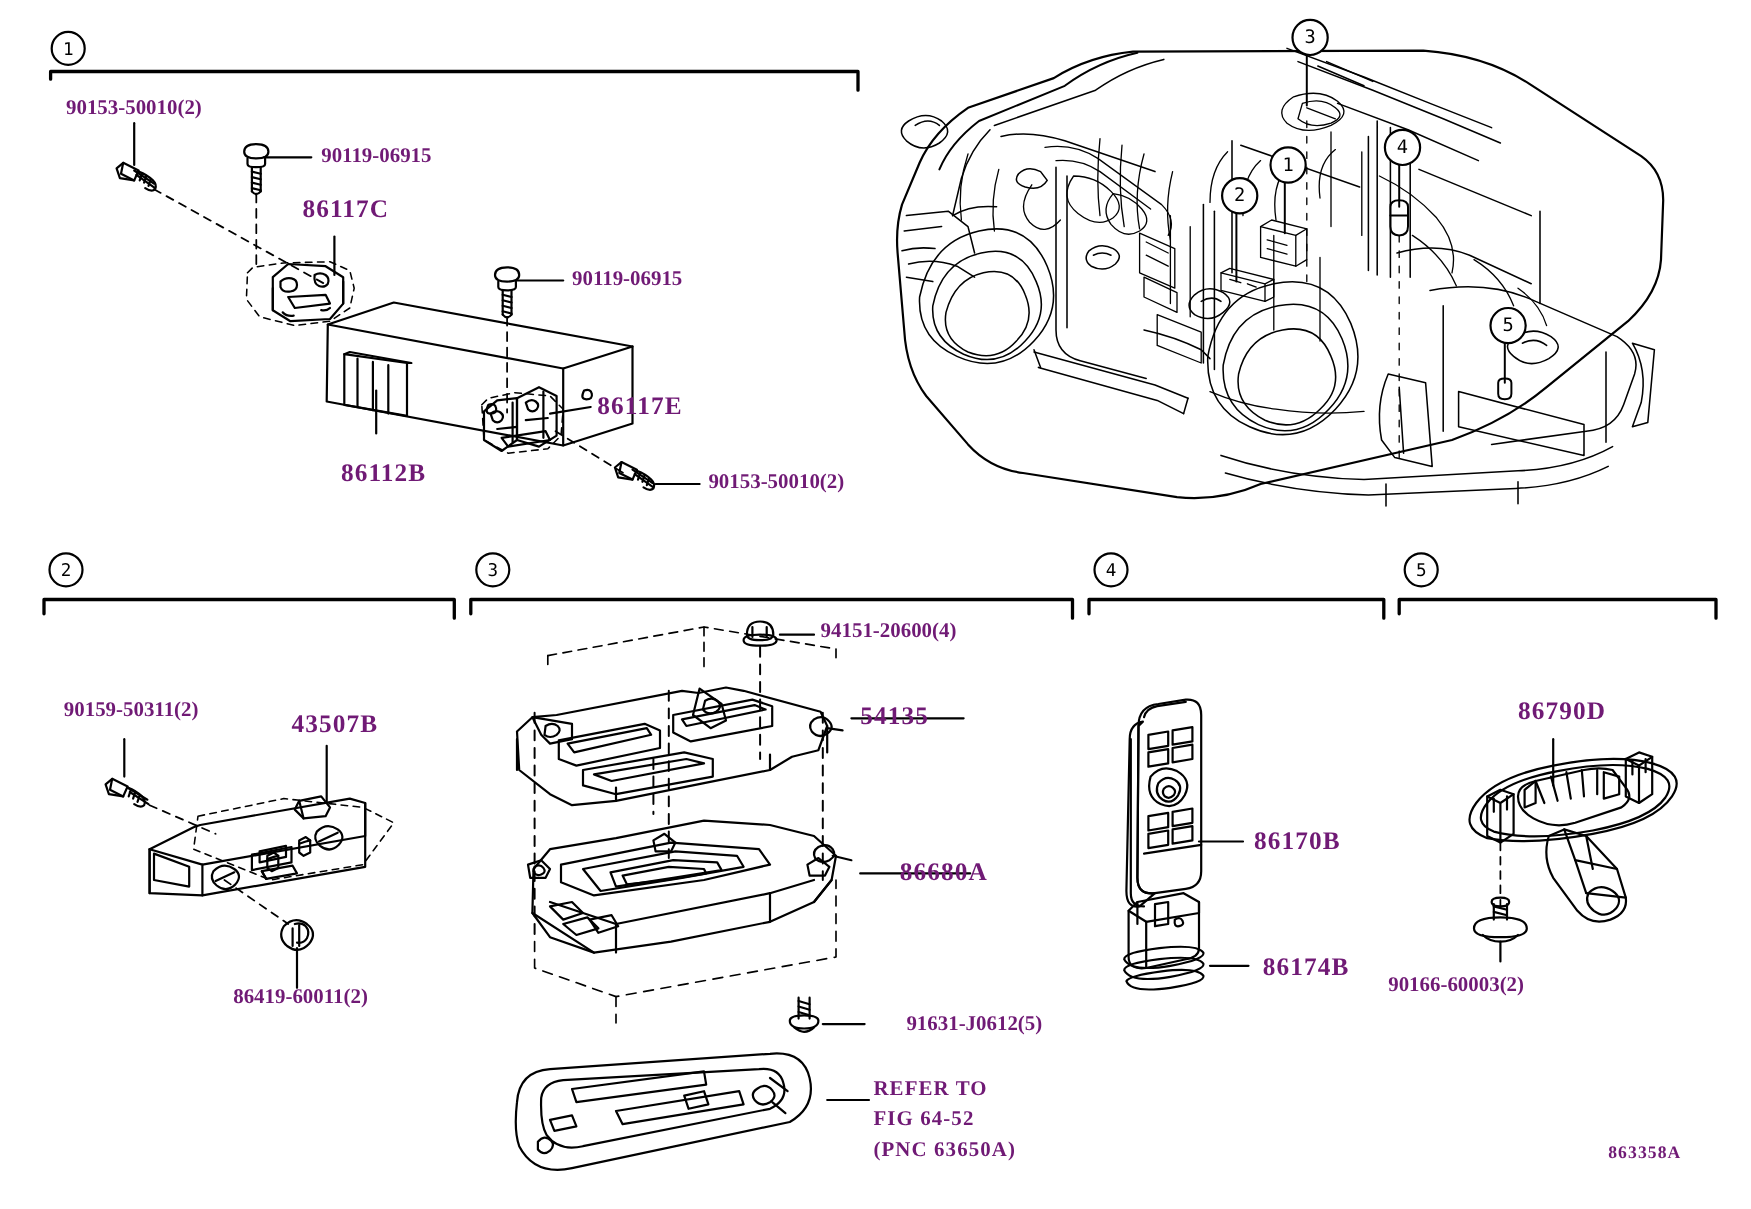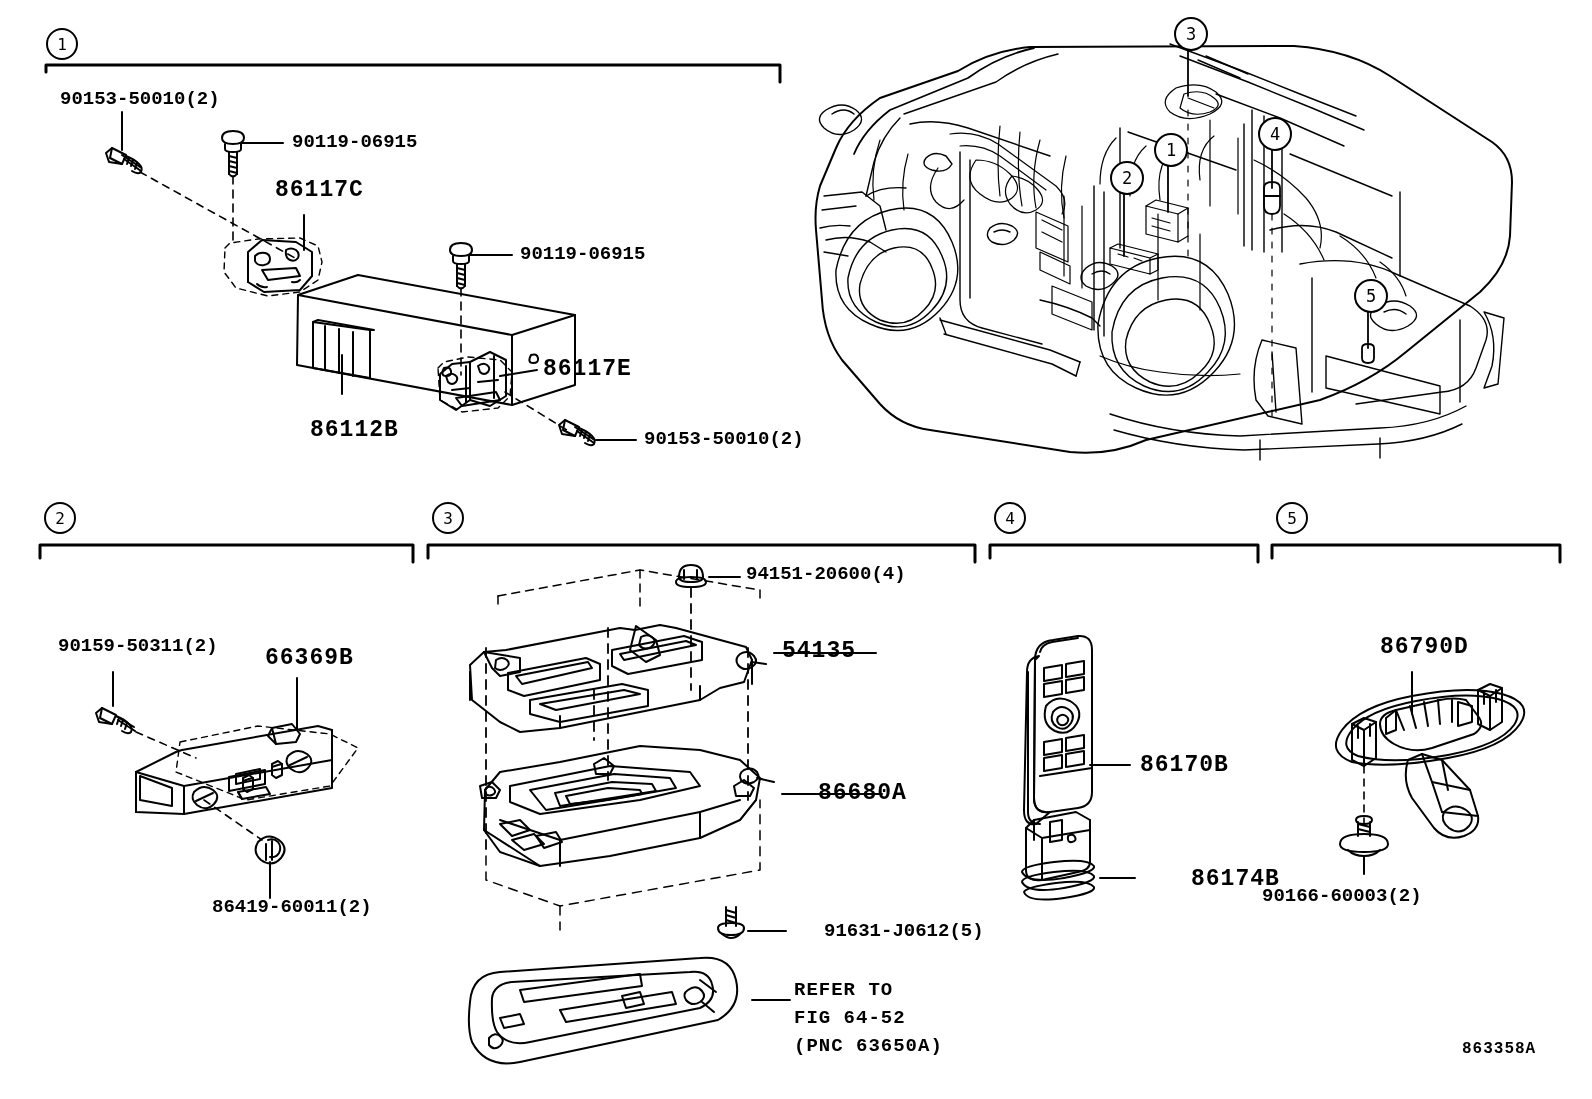--- a/index.html
+++ b/index.html
@@ -1,21 +1,21 @@
 <!DOCTYPE html>
 <html><head>
 <meta charset="utf-8">
 <style>
   html,body{margin:0;padding:0;background:#ffffff;}
   body{width:1592px;height:1099px;position:relative;overflow:hidden;
        font-family:"DejaVu Sans Mono","Liberation Mono",monospace;color:#000;}
   .stage{position:absolute;left:0;top:0;width:1592px;height:1099px;}
   svg.layer{position:absolute;left:0;top:0;width:1592px;height:1099px;overflow:visible;}
-  .lbl{position:absolute;white-space:pre;font-family:Liberation Mono, monospace;
-       font-weight:bold;color:#000000;letter-spacing:0px;}
+  .lbl{position:absolute;white-space:pre;font-family:Liberation Serif, serif;
+       font-weight:bold;color:#701a75;letter-spacing:0px;}
   .lbl.partno{font-size:19px;}
   .lbl.bigpart{font-size:23px;letter-spacing:1px;}
   .lbl.refer{font-size:19px;line-height:28px;letter-spacing:1px;}
   .lbl.figcode{font-size:16px;letter-spacing:1px;}
   .secnum{position:absolute;width:28px;height:28px;border:2px solid #000;border-radius:50%;
           display:flex;align-items:center;justify-content:center;font-size:16px;font-weight:normal;
           background:#fff;font-family:"DejaVu Sans Mono","Liberation Mono",monospace;}
   .callout{position:absolute;width:30px;height:30px;border:2px solid #000;border-radius:50%;
           display:flex;align-items:center;justify-content:center;font-size:17px;font-weight:normal;
           background:#fff;font-family:"DejaVu Sans Mono","Liberation Mono",monospace;z-index:5;}
@@ -517,32 +517,32 @@
 
 <div class="lbl partno" style="left:60px;  top:88px;">90153-50010(2)</div>
 <div class="lbl partno" style="left:292px; top:131px;">90119-06915</div>
 <div class="lbl bigpart" style="left:275px;top:177px;">86117C</div>
 <div class="lbl partno" style="left:520px; top:243px;">90119-06915</div>
 <div class="lbl bigpart" style="left:543px;top:356px;">86117E</div>
 <div class="lbl bigpart" style="left:310px;top:394px;margin-top:23px;">86112B</div>
 <div class="lbl partno" style="left:644px; top:428px;">90153-50010(2)</div>
 
 <div class="lbl partno" style="left:58px;  top:635px;">90159-50311(2)</div>
-<div class="lbl bigpart" style="left:265px;top:645px;">66369B</div>
+<div class="lbl bigpart" style="left:265px;top:645px;">43507B</div>
 <div class="lbl partno" style="left:212px; top:896px;">86419-60011(2)</div>
 
 <div class="lbl partno" style="left:746px; top:563px;">94151-20600(4)</div>
 <div class="lbl bigpart" style="left:782px;top:638px;">54135</div>
 <div class="lbl bigpart" style="left:786px;top:780px;margin-left:32px;">86680A</div>
 <div class="lbl partno" style="left:790px; top:920px;margin-left:34px;">91631-J0612(5)</div>
 <div class="lbl refer" style="left:794px; top:976px;">REFER TO
 FIG 64-52
 (PNC 63650A)</div>
 
 <div class="lbl bigpart" style="left:1140px;top:752px;">86170B</div>
-<div class="lbl bigpart" style="left:1148px;top:866px;margin-left:43px;">86174B</div>
+<div class="lbl bigpart" style="left:1148px;top:866px;">86174B</div>
 
 <div class="lbl bigpart" style="left:1380px;top:634px;">86790D</div>
 <div class="lbl partno" style="left:1262px;top:858px;margin-top:27px;">90166-60003(2)</div>
 
 <div class="lbl figcode" style="left:1462px;top:1040px;">863358A</div>
 
 </div>
 
 </body></html>

